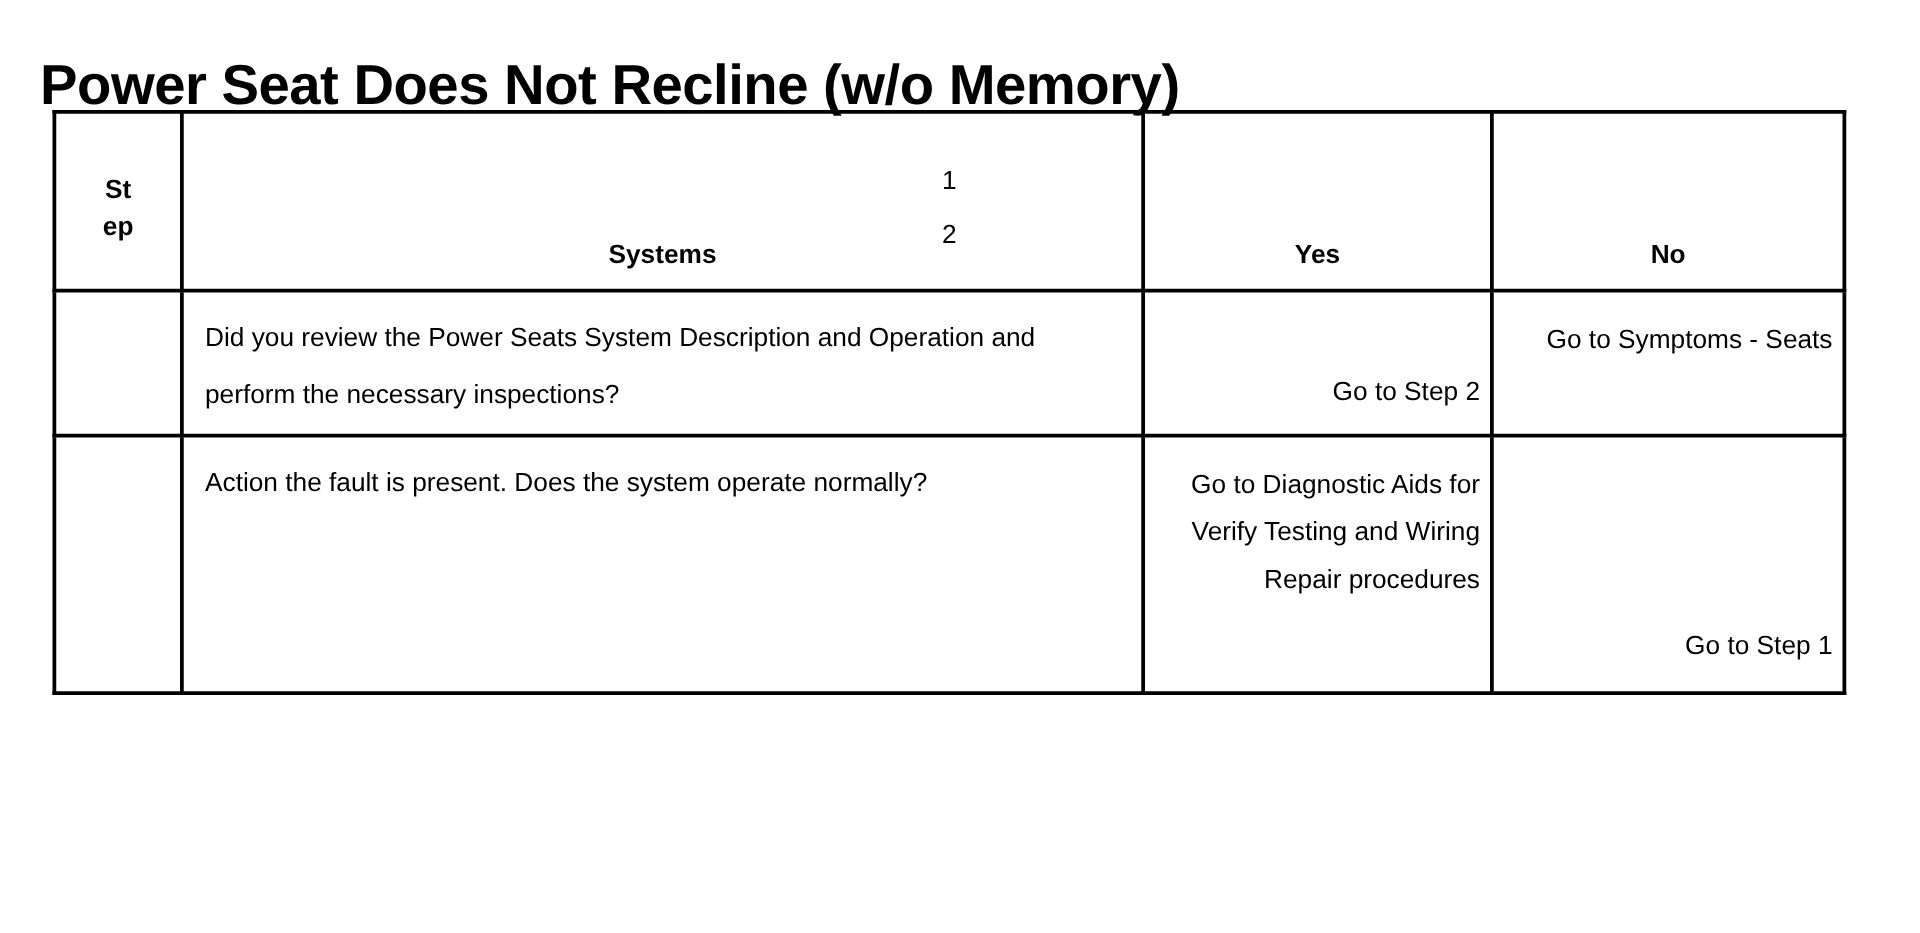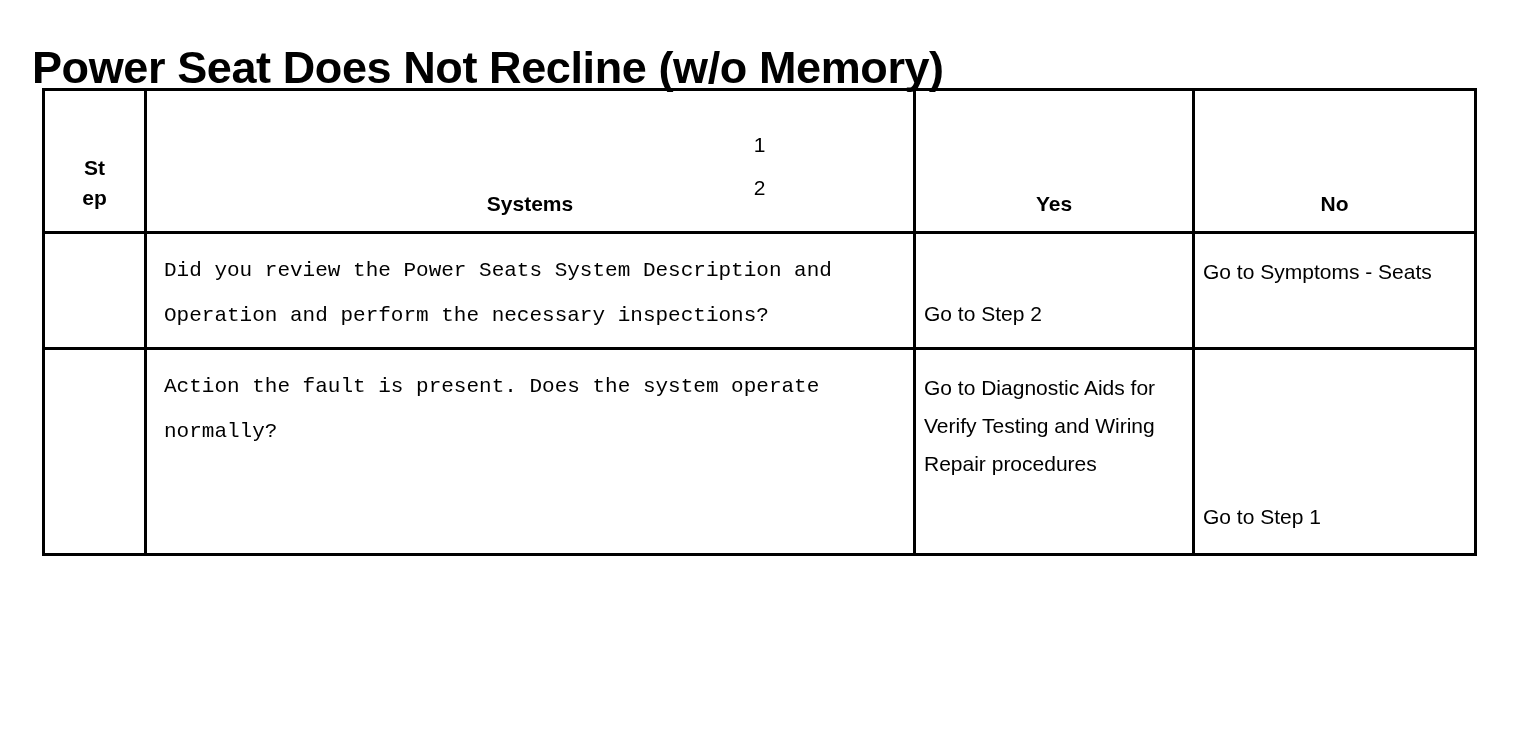--- a/index.html
+++ b/index.html
@@ -63,21 +63,20 @@
     position: absolute;
     left: 0;
     right: 0;
     text-align: center;
     font-size: 21px;
     font-weight: bold;
     line-height: 30px;
   }
   .hdr-step-label {
     top: 46px;
-    margin-top: 16px;
   }
   .hdr-action-label {
     top: 98px;
   }
   .hdr-yesno-label {
     top: 98px;
   }
 
   
   .schematic-cell {
@@ -116,30 +115,29 @@
   .row2 .step-num { top: 84px; }
 
   .action-text {
     position: absolute;
     left: 17px;
     right: 12px;
     top: 14px;
     font-size: 21px;
     line-height: 45px;
     text-align: left;
-    font-family: Liberation Mono, monospace;
   }
 
   .branch-text {
     position: absolute;
     left: 8px;
     right: 8px;
     font-size: 21px;
     line-height: 38px;
-    text-align: left;
+    text-align: right;
   }
   .row1 .yes-cell .branch-text { top: 61px; }
   .row1 .no-cell  .branch-text { top: 19px; }
   .row2 .yes-cell .branch-text { top: 19px; }
   .row2 .no-cell  .branch-text { top: 148px; }
 </style>
 </head>
 <body>
 
 <div class="page">

